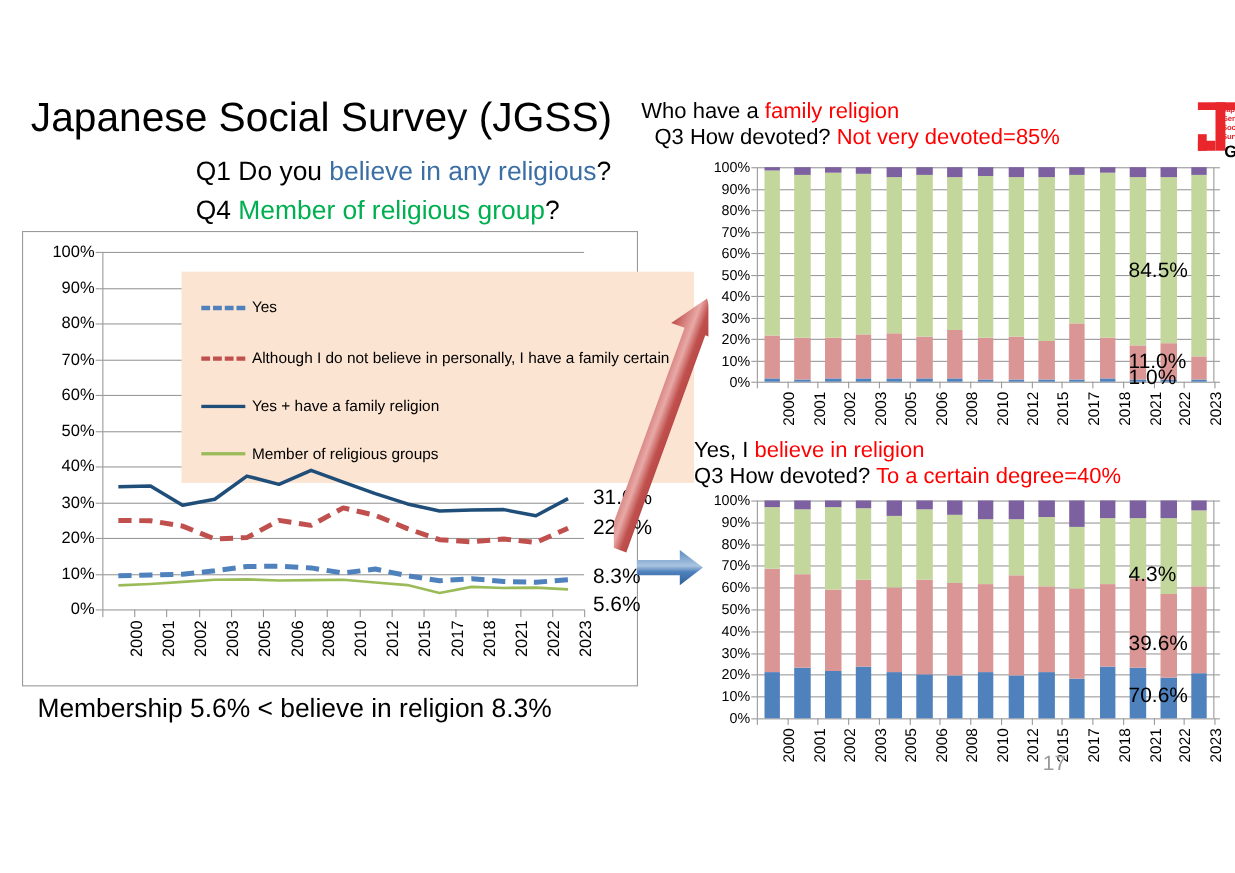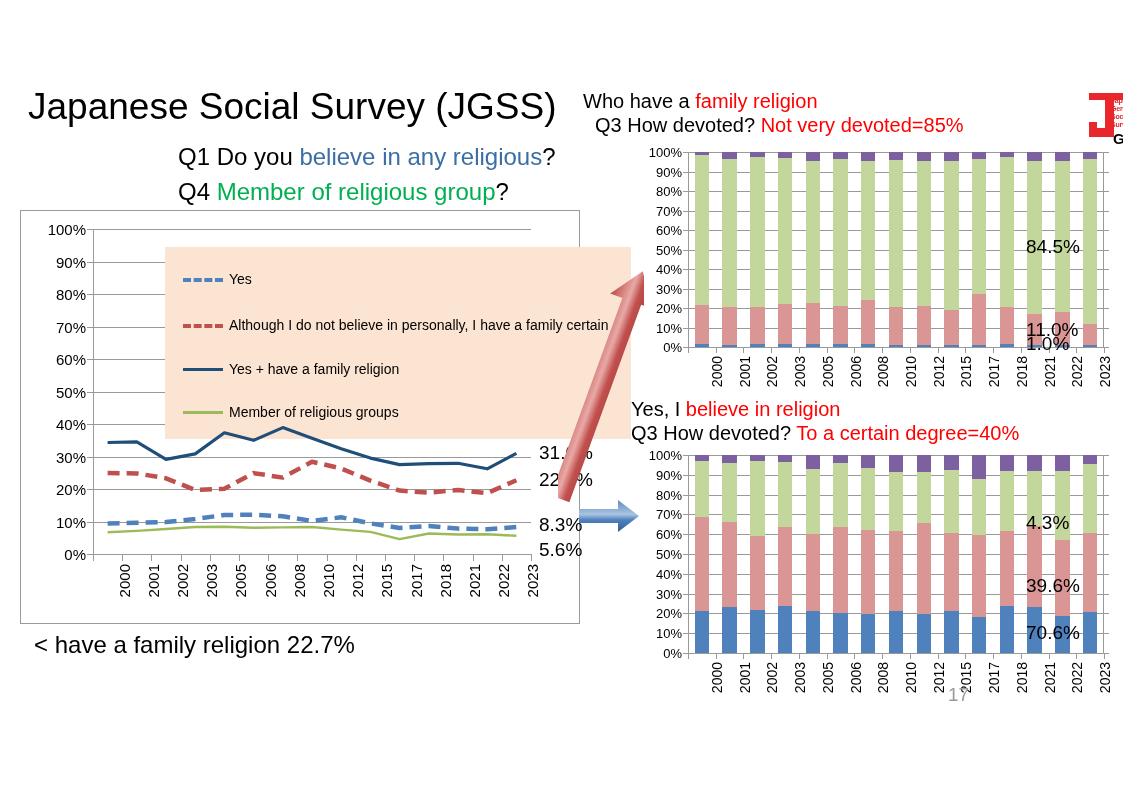--- a/index.html
+++ b/index.html
@@ -222,21 +222,21 @@
     <div id="left-endlabels">
         <div class="endlab" style="left: 446px; top: 224.25px;">31.0%</div>
         <div class="endlab" style="left: 446px; top: 251.225px;">22.7%</div>
         <div class="endlab" style="left: 446px; top: 296.025px;">8.3%</div>
         <div class="endlab" style="left: 446px; top: 320.8px;">5.6%</div>
       </div>
   </div>
 </div>
 
 <div class="abs" id="caption">
-  <div>&lt; have a family religion 22.7%</div>
+  <div>Membership 5.6% &lt; believe in religion 8.3%</div>
 </div>
 
 <div class="abs rh" id="top-h1"><span>Who have a </span><span class="red-txt">family religion</span></div>
 <div class="abs rh" id="top-h2"><span>Q3 How devoted? </span><span class="red-txt">Not very devoted=85%</span></div>
 
 <div class="abs sc" id="top-chart" style="left:620px; top:145px; width:500px; height:240px;">
   <div class="sc-plot" id="top-plot" style="left:68px; top:7px; width:416px; height:195px;">
     <div class="sc-axis"></div>
     <div class="sc-axis-r"></div>
     <div class="grid-host">

